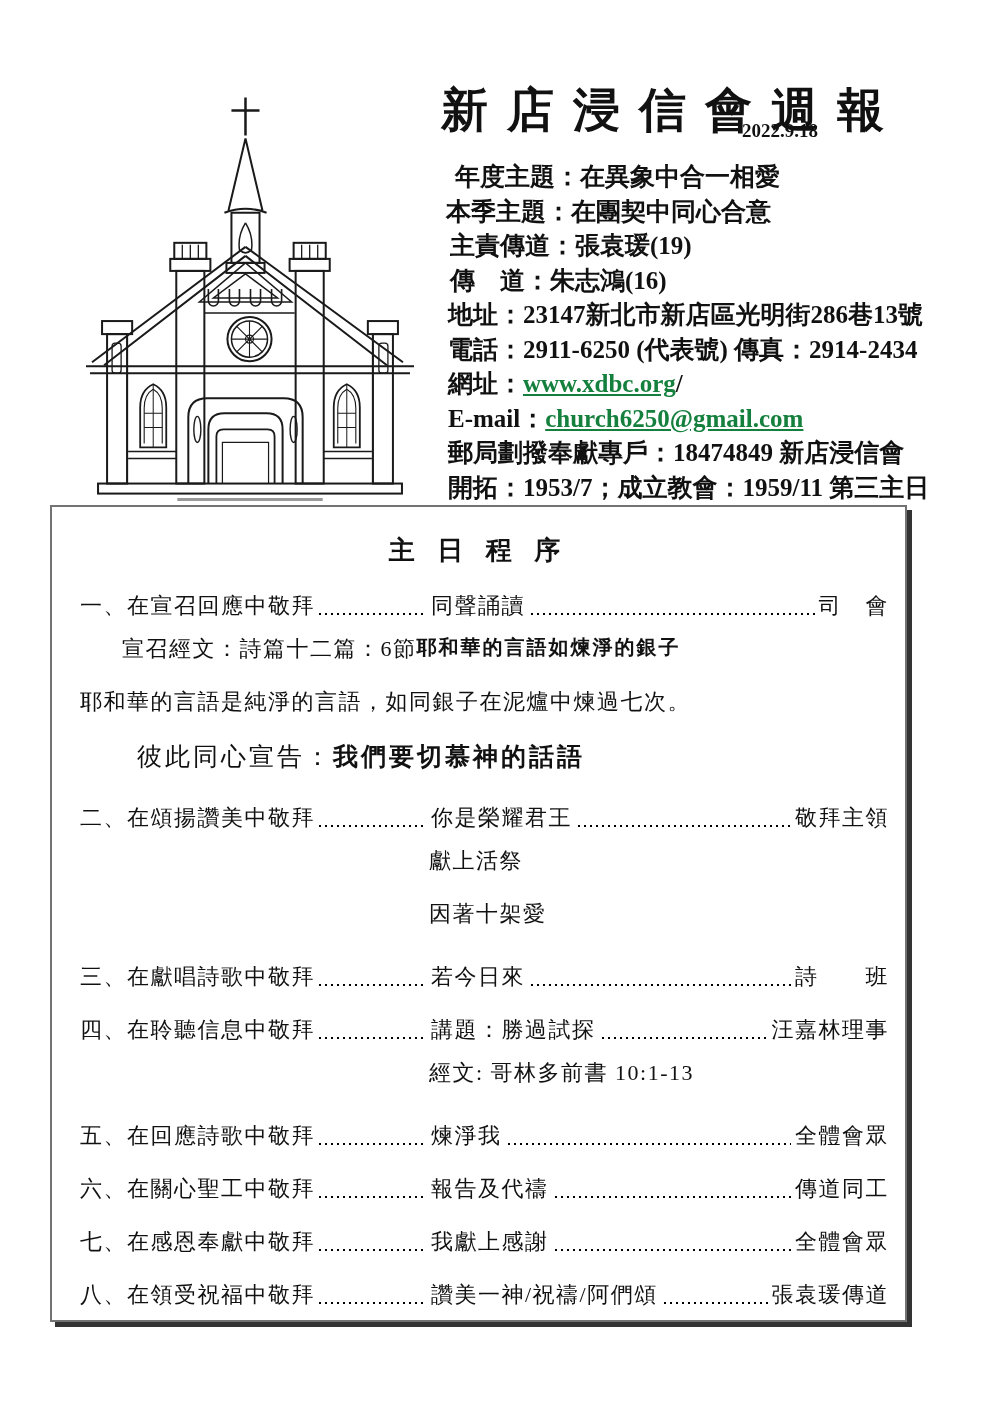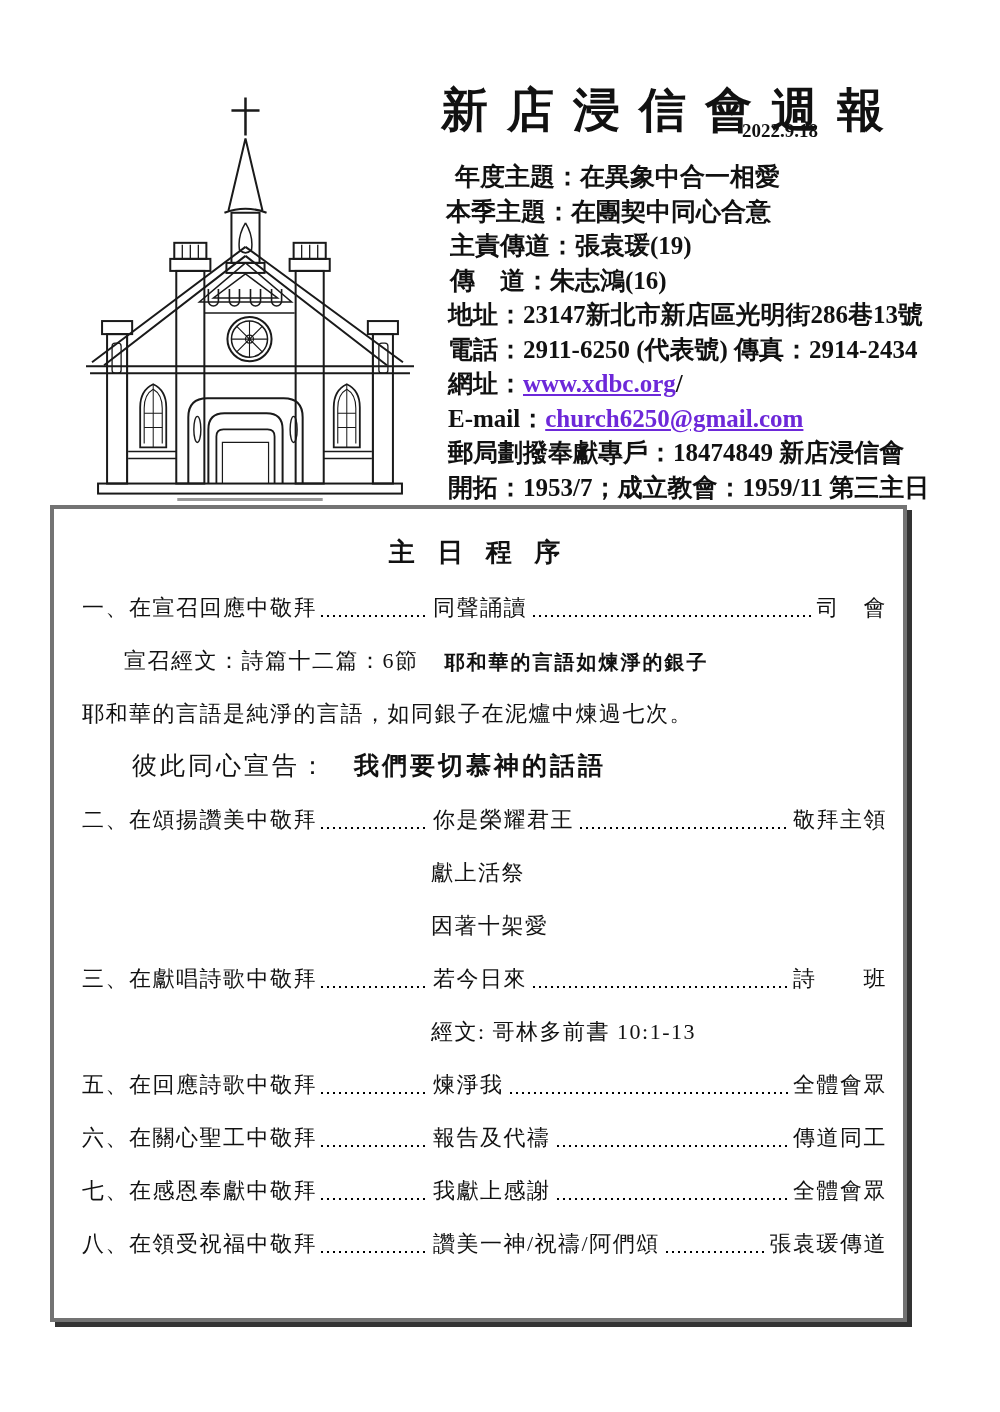--- a/index.html
+++ b/index.html
@@ -12,50 +12,50 @@
     position:absolute;left:441px;top:48px;font-size:47px;font-weight:600;
     letter-spacing:19px;white-space:nowrap;
   }
   .hdate{position:absolute;left:742px;top:120px;font-size:19px;font-weight:bold;}
   .hinfo{
     position:absolute;left:430px;top:160px;font-size:25px;font-weight:bold;
     line-height:34.5px;white-space:nowrap;
   }
   .hline{display:block;}
   .p0{padding-left:25px;} .p1{padding-left:0;margin-left:16px;} .p2{padding-left:20px;} .p3{padding-left:18px;}
-  a.lnk{color:#6d28d9;text-decoration:underline;cursor:pointer;}
+  a.lnk{color:#15803d;text-decoration:underline;cursor:pointer;}
   
   .church{position:absolute;left:82px;top:94px;width:336px;height:412px;}
   .church svg{width:100%;height:100%;}
   
   .pbox{
     position:absolute;left:50px;top:505px;width:857px;height:817px;box-sizing:border-box;
-    border:4px solid #737373;background:#fff;box-shadow:5px 5px 0 #333;
+    border:2px solid #737373;background:#fff;box-shadow:5px 5px 0 #333;
     padding-top:4px;
   }
   .ptitle{
     height:62px;display:flex;align-items:center;justify-content:center;
     font-size:26px;font-weight:bold;letter-spacing:8px;padding-top:8px;
   }
   .prow{
     display:flex;align-items:flex-end;height:53px;box-sizing:border-box;
     padding:0 16px 13px 28px;font-size:22px;letter-spacing:1.5px;
   }
   .lcol{display:flex;align-items:flex-end;width:349px;flex-shrink:0;}
   .lbl,.mid,.rgt{white-space:nowrap;}
   .mid{margin:0 2px;}
   .leader{
     flex:1 1 auto;height:2px;margin:0 4px 6px 4px;
     background:repeating-linear-gradient(90deg,#000 0 2px,transparent 2px 6px);
   }
   .pline{
-    display:flex;align-items:flex-end;height:53px;box-sizing:border-box;
-    padding:0 10px 13px 28px;font-size:22px;letter-spacing:1.5px;white-space:nowrap;gap:26px;
-  }
-  .ind0{} .ind1{padding-left:70px;} .ind2{padding-left:78px;}
+    display:flex;align-items:flex-start;height:53px;box-sizing:border-box;
+    padding:0 10px 13px 28px;font-size:22px;letter-spacing:1.5px;white-space:nowrap;
+  }
+  .ind0{} .ind1{padding-left:70px;} .ind2{padding-left:78px;margin-left:7px;}
   .indm{padding-left:377px;}
   .seg{font-size:20px;font-weight:bold;letter-spacing:2px;}
   .bigline{font-size:25px;letter-spacing:3px;}
   .bigline b{font-size:25px;letter-spacing:3px;}
 </style>
 </head>
 <body>
 
 <div class="page">
 
@@ -186,20 +186,29 @@
     <div class="prow">
       <span class="lcol">
         <span class="lbl">三、在獻唱詩歌中敬拜</span>
         <span class="leader"></span>
       </span>
       <span class="mid">若今日來</span>
       <span class="leader"></span>
       <span class="rgt">詩　　班</span>
     </div>
 
+    <div class="prow">
+      <span class="lcol">
+        <span class="lbl">四、在聆聽信息中敬拜</span>
+        <span class="leader"></span>
+      </span>
+      <span class="mid">講題：勝過試探</span>
+      <span class="leader"></span>
+      <span class="rgt">汪嘉林理事</span>
+    </div>
 
     <div class="pline indm">
       <span>經文: 哥林多前書 10:1-13</span>
     </div>
 
     <div class="prow">
       <span class="lcol">
         <span class="lbl">五、在回應詩歌中敬拜</span>
         <span class="leader"></span>
       </span>

